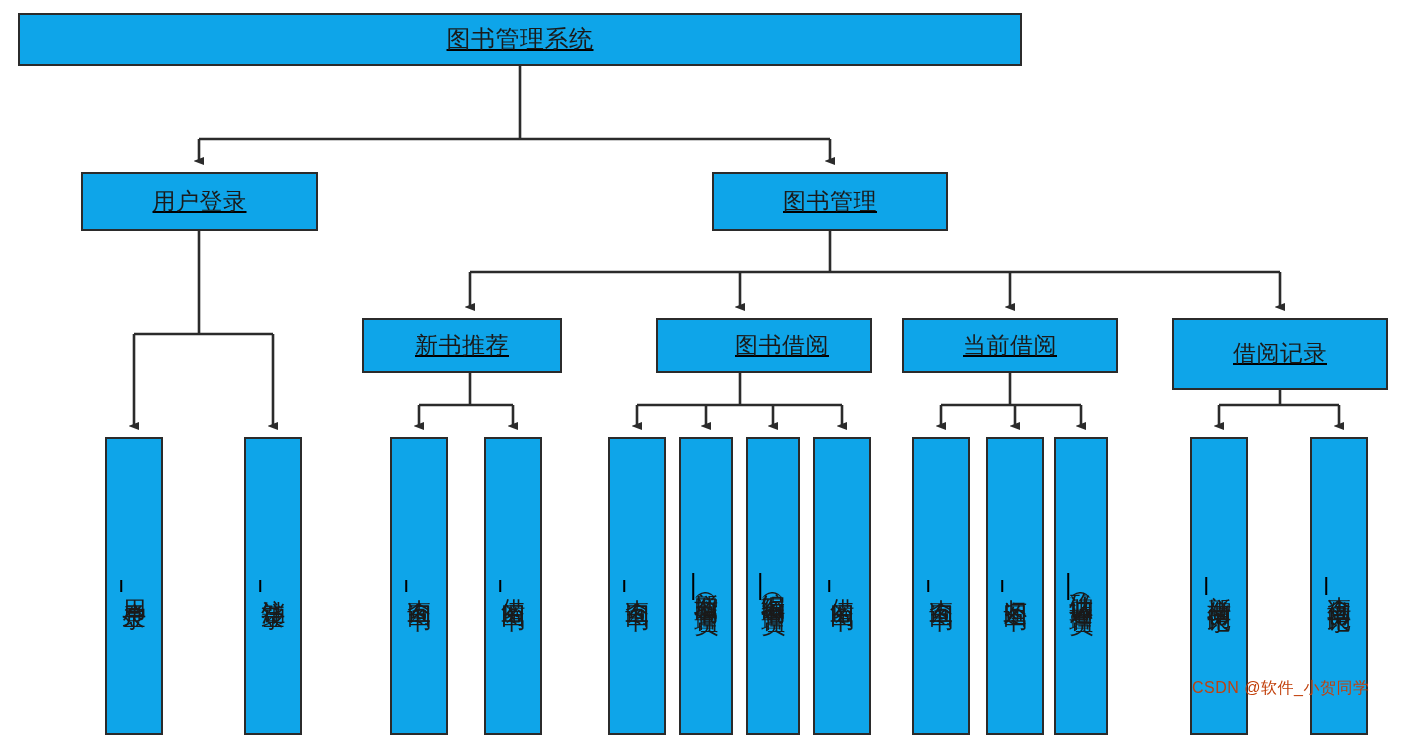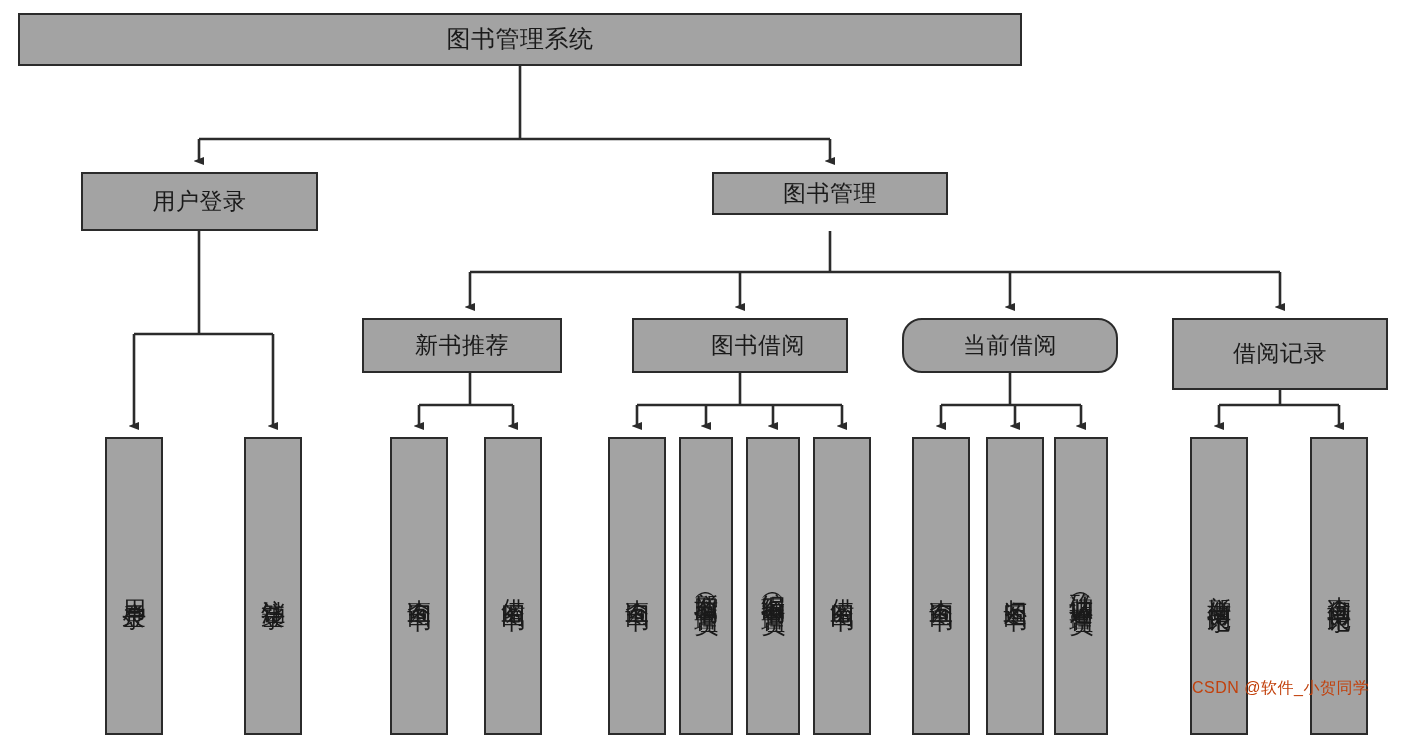--- a/index.html
+++ b/index.html
@@ -21,26 +21,27 @@
     position: absolute;
     left: 0;
     top: 0;
     width: 1405px;
     height: 747px;
     pointer-events: none;
   }
   .node {
     position: absolute;
     box-sizing: border-box;
-    background: #a3a3a3;
+    background: #0ea5e9;
     border: 2px solid #2b2b2b;
     display: flex;
     align-items: center;
     justify-content: center;
     overflow: hidden;
+    text-decoration: underline;
   }
   .node .label {
     color: #1a1a1a;
     line-height: 1.02;
     text-align: center;
     white-space: pre;
     user-select: none;
   }
   .node.horizontal .label {
     writing-mode: horizontal-tb;
@@ -135,33 +136,33 @@
   </svg>
 
   <div class="node horizontal root" style="left: 18px; top: 13px; width: 1004px; height: 53px;">
     <span class="label">图书管理系统</span>
   </div>
 
   <div class="node horizontal" style="left: 81px; top: 172px; width: 237px; height: 59px;">
     <span class="label">用户登录</span>
   </div>
 
-  <div class="node horizontal" style="left: 712px; top: 172px; width: 236px; height: 43px;">
+  <div class="node horizontal" style="left: 712px; top: 172px; width: 236px; height: 59px;">
     <span class="label">图书管理</span>
   </div>
 
   <div class="node horizontal" style="left: 362px; top: 318px; width: 200px; height: 55px;">
     <span class="label">新书推荐</span>
   </div>
 
-  <div class="node horizontal" style="left: 632px; top: 318px; width: 216px; height: 55px; padding-left: 36px;">
+  <div class="node horizontal" style="left: 656px; top: 318px; width: 216px; height: 55px; padding-left: 36px;">
     <span class="label">图书借阅</span>
   </div>
 
-  <div class="node horizontal" style="left: 902px; top: 318px; width: 216px; height: 55px; border-radius: 20px;">
+  <div class="node horizontal" style="left: 902px; top: 318px; width: 216px; height: 55px;">
     <span class="label">当前借阅</span>
   </div>
 
   <div class="node horizontal" style="left: 1172px; top: 318px; width: 216px; height: 72px;">
     <span class="label">借阅记录</span>
   </div>
 
   <div class="node vertical" style="left: 105px; top: 437px; width: 58px; height: 298px;">
     <span class="label">用户登录</span>
   </div>

